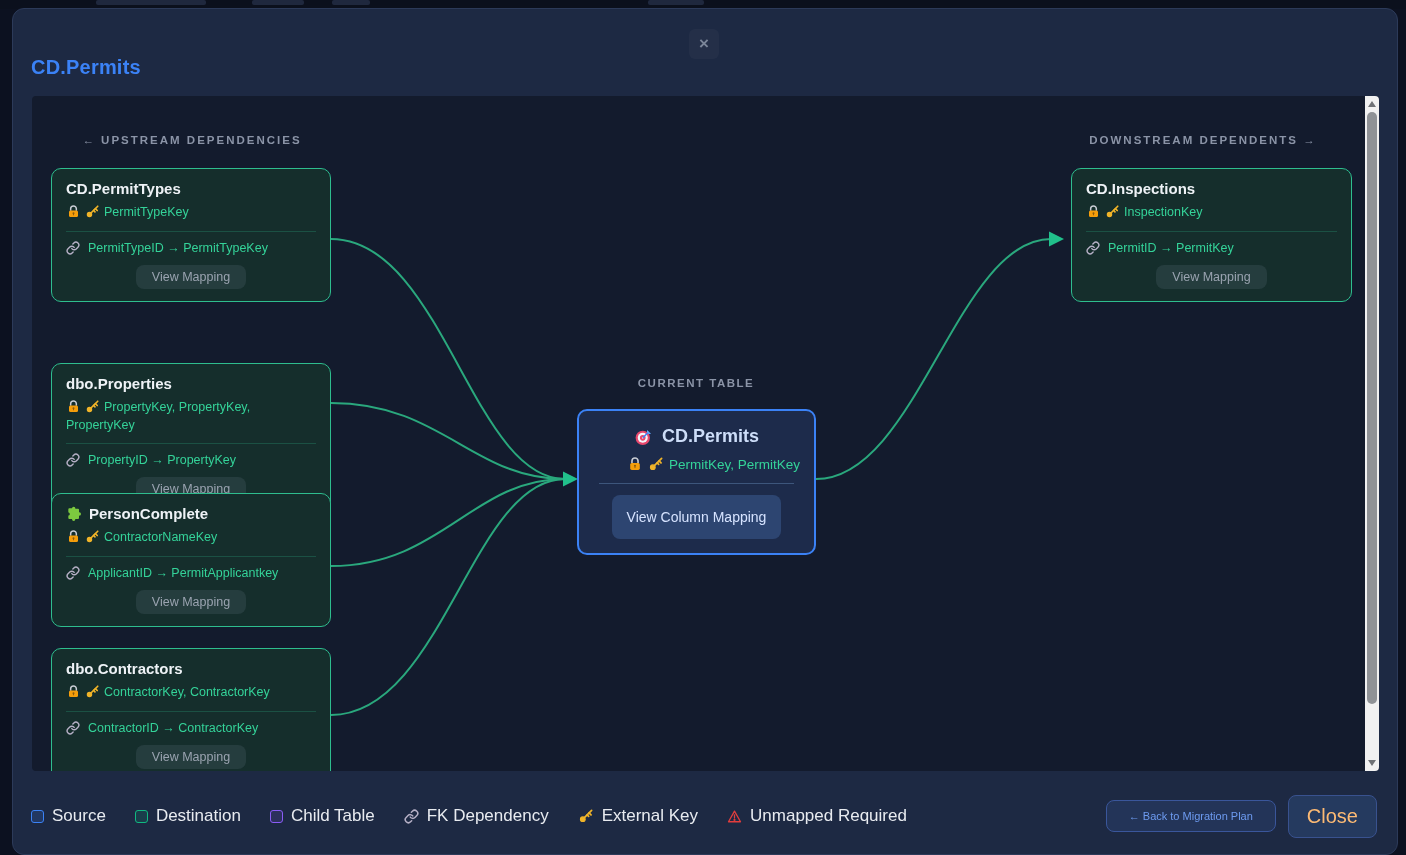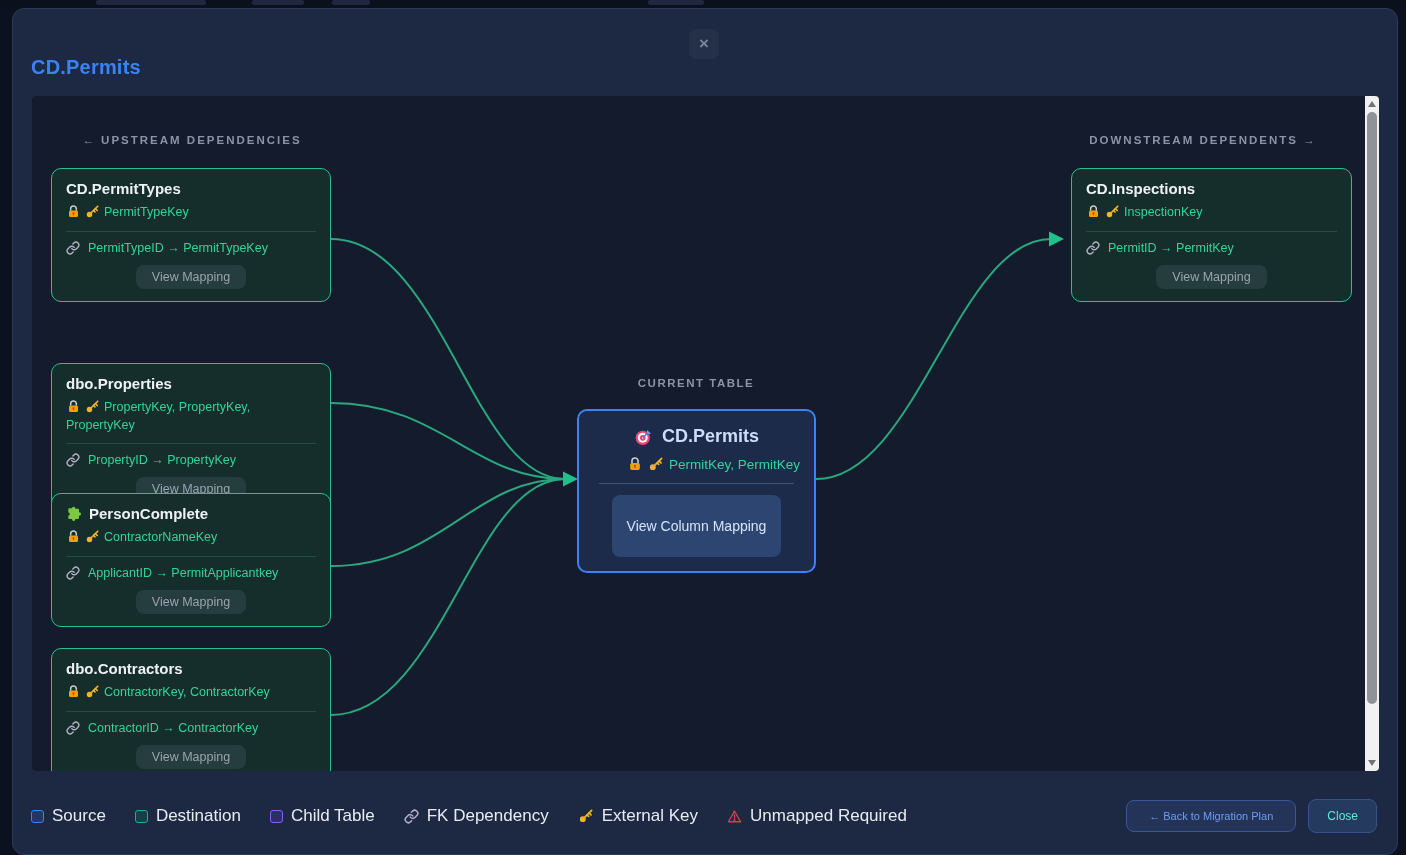--- a/index.html
+++ b/index.html
@@ -65,21 +65,21 @@
   .card-down { left:1031px; top:72px; width:281px;margin-left:8px; }
 
   .center-card {
     position:absolute; left:545px; top:313px; width:239px; padding:15px 14px 14px 14px;
     background:#1d2b4b; border:2px solid #3b82f6; border-radius:10px; text-align:center;
   }
   .center-title { font-size:18px; font-weight:bold; color:#cdddf8; display:flex; align-items:center; justify-content:center; gap:8px; margin-bottom:9px; }
   .center-keys { font-size:13.5px; color:#34d399; display:flex; align-items:center; justify-content:flex-end; gap:5px; }
   .center-divider { height:1px; background:rgba(147,197,253,0.28); margin:11px 6px; }
   .vcm-btn {
-    padding:23px 15px; background:#2d4571; color:#d6e3ff;
+    padding:14px 15px; background:#2d4571; color:#d6e3ff;
     border:none; border-radius:8px; font-size:14px; cursor:pointer; font-family:inherit;
   }
 
   .scrollbar {
     position:absolute; right:0; top:0; width:14px; height:675px; background:#f1f1f1;
   }
   .sb-up, .sb-down { position:absolute; left:3px; width:0; height:0; border-left:4px solid transparent; border-right:4px solid transparent; }
   .sb-up   { top:5px;    border-bottom:6px solid #6f7276; }
   .sb-down { bottom:5px; border-top:6px solid #6f7276; }
   .sb-thumb { position:absolute; left:2px; top:16px; width:10px; height:592px; background:#8f9296; border-radius:6px; }
@@ -95,21 +95,21 @@
   .swatch-source      { border:1.5px solid #3b82f6; background:rgba(59,130,246,0.18); }
   .swatch-destination { border:1.5px solid #10b981; background:rgba(16,185,129,0.14); }
   .swatch-child       { border:1.5px solid #8b5cf6; background:rgba(139,92,246,0.14); }
   .footer-buttons { display:flex; align-items:center; gap:12px; }
   .btn-back {
     padding:9px 22px; background:#233458; border:1px solid #3a569b; border-radius:8px;
     color:#6d9bf0; font-size:11px; cursor:pointer; font-family:inherit;
   }
   .btn-close {
     padding:9px 18px; background:#253a5f; border:1px solid #39528f; border-radius:8px;
-    color:#5eead4; font-size:12px; cursor:pointer; font-family:inherit;
+    color:#fdba74; font-size:20px; cursor:pointer; font-family:inherit;
   }
 </style>
 </head>
 <body>
 
 <div class="page-edge">
   <span style="left:96px;width:110px"></span>
   <span style="left:252px;width:52px"></span>
   <span style="left:332px;width:38px"></span>
   <span style="left:648px;width:56px"></span>

